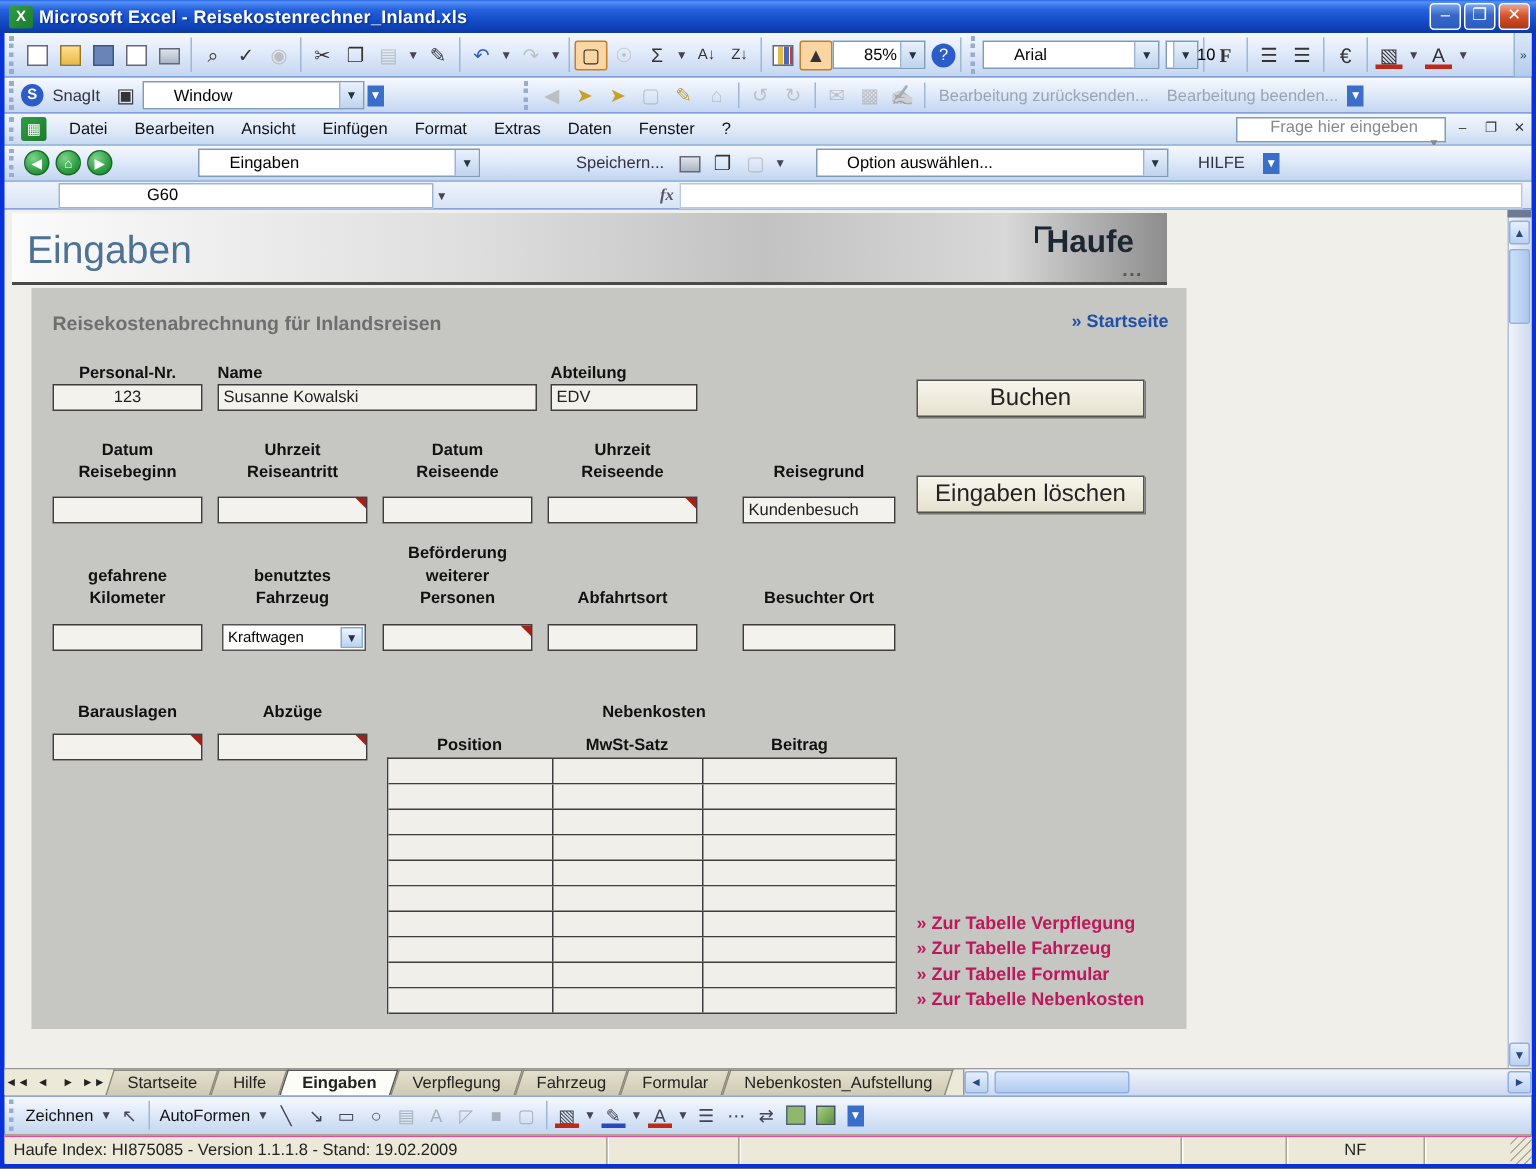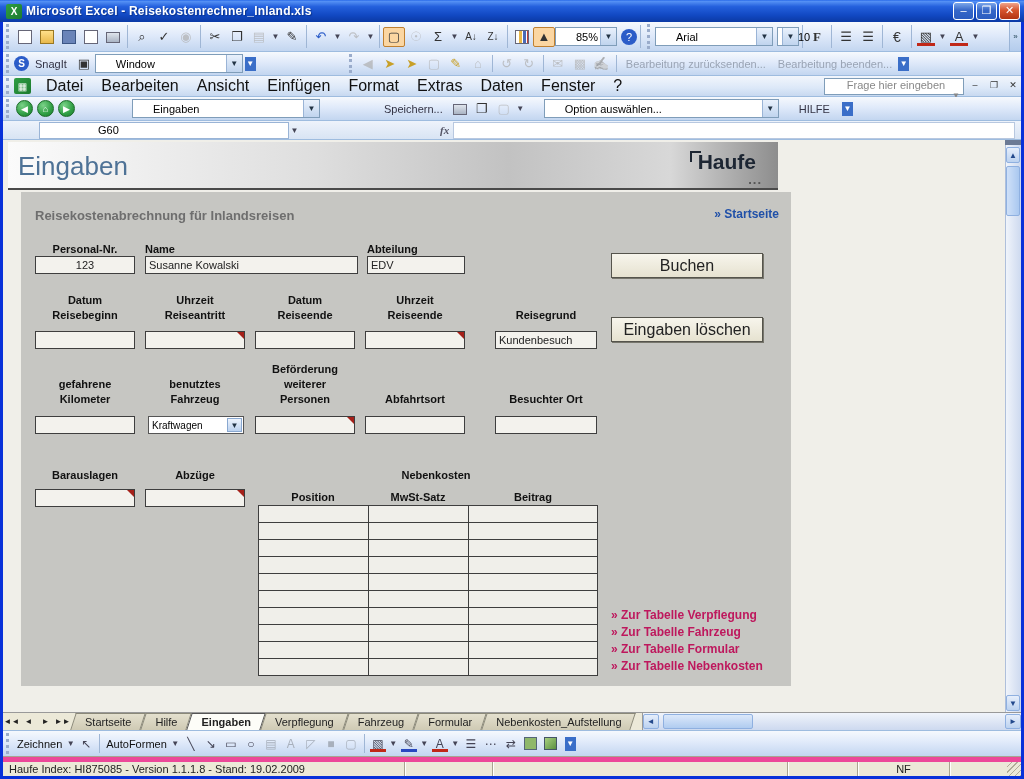--- a/index.html
+++ b/index.html
@@ -39,21 +39,21 @@
   .mi-printer { background:linear-gradient(#dfe4ec,#aab4c4); border:1px solid #667; height:11px; margin-top:2px; }
   .mi-chart { border:1px solid #667; background:linear-gradient(90deg,#fff 0 3px,#e8b84a 3px 6px,#fff 6px 7px,#4a6ab8 7px 10px,#fff 10px 11px,#c04040 11px 14px); }
   .colorbar { position:absolute; bottom:1px; left:2px; right:2px; height:3px; }
 
   .row1 { top:22px; height:30px; }
   .row2 { top:52px; height:24px; }
   .row3 { top:76px; height:21px; background:linear-gradient(180deg,#f2f6fc,#dce8f8 60%,#c8d9f0); }
   .row4 { top:97px; height:24px; }
   .rowF { top:121px; height:19px; background:linear-gradient(180deg,#eef3fb,#d8e4f4); }
 
-  .menu-item { padding:2px 9px; font-size:16px; color:#111; }
+  .menu-item { padding:2px 9px; font-size:11px; color:#111; }
   .q-box { width:140px; height:17px; background:#fff; border:1px solid #7f9db9; font-size:11px; color:#888; display:flex; align-items:center; padding-left:4px; position:relative;flex-direction:column; }
   .winbtn { width:16px; height:14px; font-size:9px; line-height:13px; text-align:center; color:#333; margin-left:3px; }
   .txtbtn { font-size:11px; color:#334; padding:0 6px; white-space:nowrap; }
   .txtbtn.gray { color:#9aa4b4; }
   .greenbtn { width:17px; height:17px; border-radius:50%; background:radial-gradient(circle at 35% 30%,#7cd389,#2f9e44 60%,#1c7a2e); color:#fff; font-size:9px; display:flex; align-items:center; justify-content:center; margin:0 2px; border:1px solid #1b6b28; }
 
   .namebox { width:250px; height:17px; background:#fff; border:1px solid #9ab4d6; font-size:11px; display:flex; align-items:center; padding-left:58px; }
   .fx { font-style:italic; font-size:11px; color:#556; font-family:"Liberation Serif",serif; font-weight:bold; }
   .fml { flex:1; height:17px; background:#fff; border:1px solid #b8c8e0; margin:0 6px 0 4px; }
 
@@ -104,21 +104,21 @@
   .hs-thumb { width:90px; height:15px; margin-left:4px; background:linear-gradient(180deg,#dce8fa,#b0ccf0); border:1px solid #8fb0e0; border-radius:2px; }
 
   
   .rowD { top:730px; height:27px; border-top:1px solid #9ebcdf; }
   .dlabel { font-size:11px; color:#111; padding:0 3px; }
   .dico { width:20px; height:18px; display:flex; align-items:center; justify-content:center; font-size:12px; color:#445; position:relative; }
   .dico.gray { color:#a8b0bc; }
   .sq { width:13px; height:13px; }
 
   
-  .statusbar { position:absolute; top:757px; left:3px; width:1018px; height:19px; background:#ece9d8; border-top:5px solid #ec4899; box-shadow:0 -1px 0 #a8a490; display:flex; align-items:center; font-size:11px; color:#222; }
+  .statusbar { position:absolute; top:757px; left:3px; width:1018px; height:19px; background:#ece9d8; border-top:1px solid #ec4899; box-shadow:0 -1px 0 #a8a490; display:flex; align-items:center; font-size:11px; color:#222; }
   .sb-text { padding-left:6px; flex:1; }
   .sb-cell { align-self:stretch; border-left:1px solid #a8a490; box-shadow:inset 1px 0 0 #fff; display:flex; align-items:center; justify-content:center; }
   .sb-grip { width:14px; align-self:stretch; background:repeating-linear-gradient(135deg,#ece9d8 0 3px,#b0ac98 3px 4px); }
 </style>
 </head>
 <body>
 
 <div id="window">
 
   <div class="titlebar">

